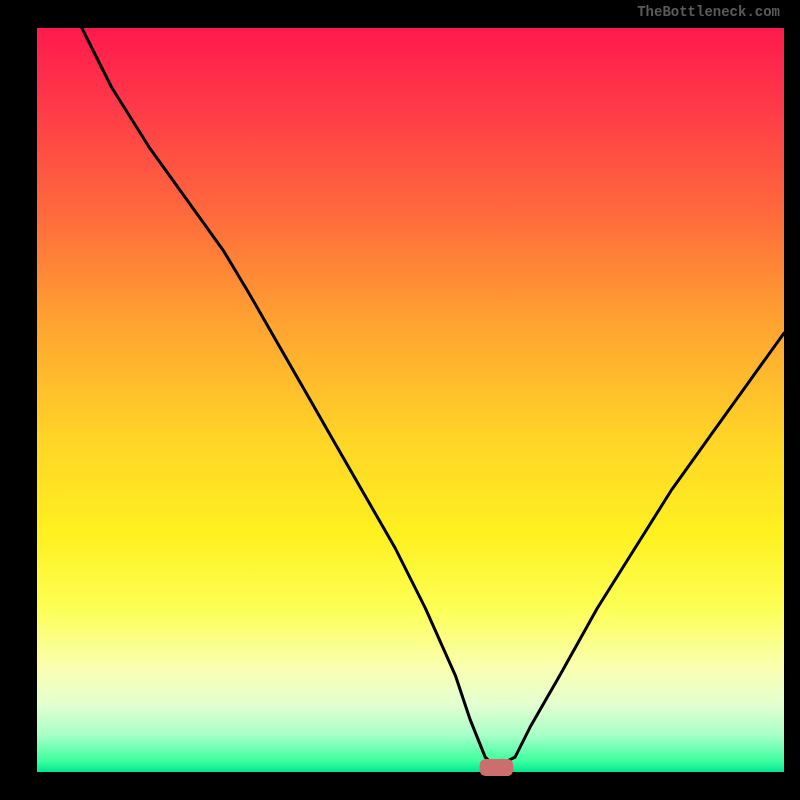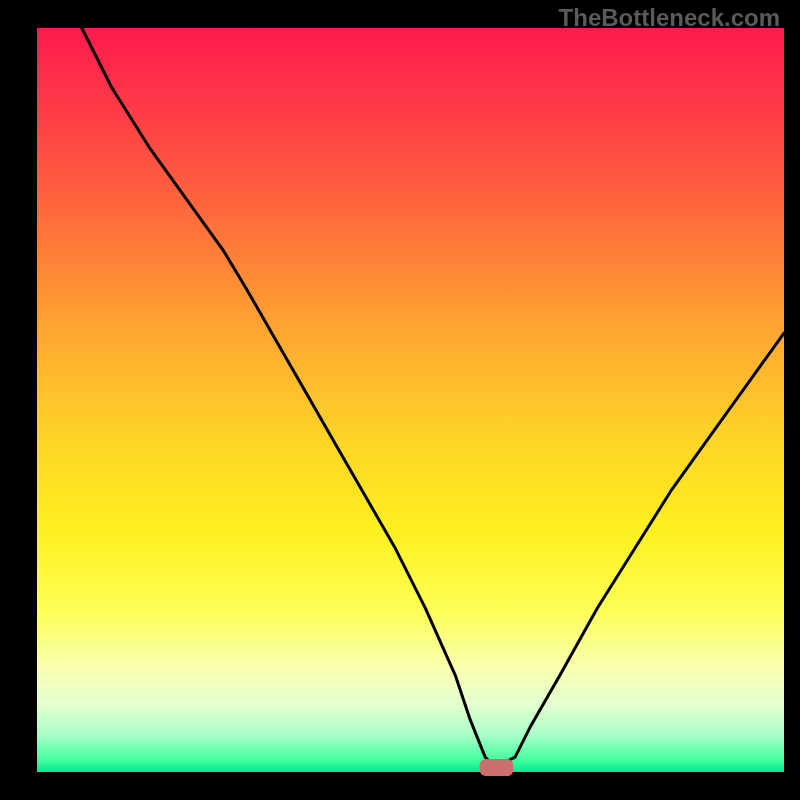--- a/index.html
+++ b/index.html
@@ -12,22 +12,22 @@
   }
   .container {
     position: relative;
     width: 800px;
     height: 800px;
   }
   .watermark {
     position: absolute;
     top: 4px;
     right: 20px;
-    font-family: Liberation Sans, sans-serif;
-    font-size: 24px;
+    font-family: Liberation Mono, monospace;
+    font-size: 14px;
     font-weight: bold;
     color: #5a5a5a;
     z-index: 10;
   }
   svg {
     display: block;
   }
 </style>
 </head>
 <body>

